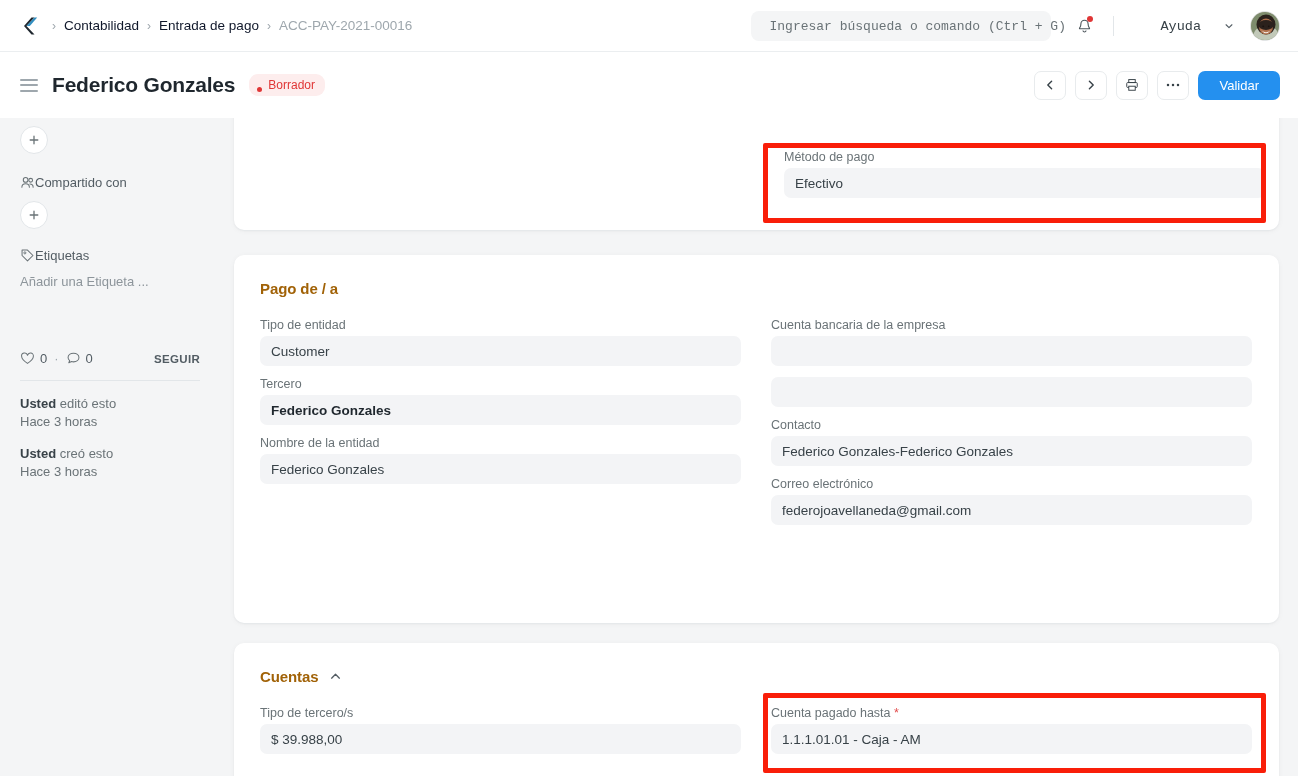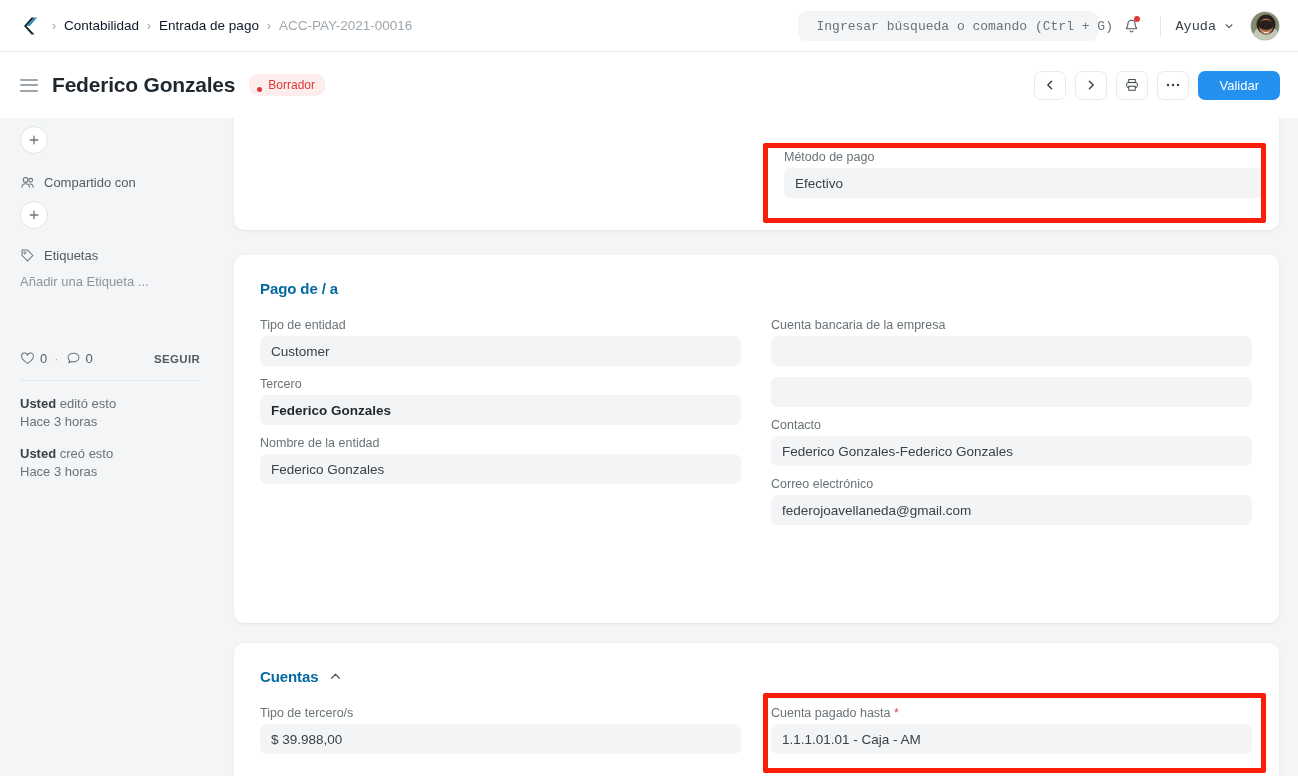--- a/index.html
+++ b/index.html
@@ -48,21 +48,21 @@
   }
   .searchbox .ph { font-size: 13px; color: #6a7377; white-space: nowrap; }
   .bell-wrap { position: relative; width: 30px; height: 30px;
     display: flex; align-items: center; justify-content: center; }
   .bell-dot {
     position: absolute; top: 5px; right: 6px;
     width: 6px; height: 6px; border-radius: 50%;
     background: #e03636;
   }
   .nav-divider { width: 1px; height: 20px; background: #e2e6e9; margin: 0 14px; }
-  .help { display: flex; align-items: center; gap: 8px; font-size: 13.5px; color: #384248; }
+  .help { display: flex; align-items: center; gap: 23px; font-size: 13.5px; color: #384248; margin-left: 32px; }
   .avatar {
     width: 30px; height: 30px; border-radius: 50%;
     margin-left: 16px; overflow: hidden; flex: none;
     border: 1px solid #e2e6e9;
     background: #c9b6a3;
     position: relative;
   }
   .avatar svg { display:block; }
 
   
@@ -118,21 +118,21 @@
     background: #f4f5f6;
   }
   .round-plus {
     width: 28px; height: 28px; border-radius: 50%;
     border: 1px solid #e2e6e9; background: #fff;
     display: flex; align-items: center; justify-content: center;
     color: #6a7377; font-size: 16px; line-height: 1;
     cursor: pointer;
   }
   .side-label {
-    display: flex; align-items: center; gap: 9px;
+    display: flex; align-items: center; 
     font-size: 13px; color: #525c63; font-weight: 400;
   }
   .side-muted { font-size: 13px; color: #8d959b; }
   .side-hr { height: 1px; background: #e2e6e9; margin: 14px 0; }
   .social-row {
     display: flex; align-items: center;
     font-size: 13px; color: #525c63;
   }
   .social-row .cnt { margin-left: 5px; color: #525c63; }
   .seguir { margin-left: auto; font-size: 11.5px; font-weight: 600; letter-spacing: 0.3px; color: #525c63; cursor: pointer; }
@@ -147,21 +147,21 @@
     overflow: hidden;
   }
   .card {
     position: absolute; left: 14px; width: 1045px;
     background: #ffffff;
     border-radius: 10px;
     box-shadow: 0 1px 2px rgba(25,39,52,.05), 0 1px 6px rgba(25,39,52,.04);
   }
   .card-inner { padding: 0 26px; }
 
-  .sec-title { font-size: 15px; font-weight: 700; color: #0369a1; letter-spacing: -0.1px; }
+  .sec-title { font-size: 15px; font-weight: 700; color: #a16207; letter-spacing: -0.1px; }
   .sec-head { display: flex; align-items: center; gap: 11px; }
 
   .fgrid { display: flex; gap: 30px; }
   .fcol { width: 481px; }
   .field { margin-bottom: 11px; }
   .flabel {
     font-size: 12.5px; color: #6a7377;
     margin-bottom: 4px; display: block;
   }
   .req { color: #e24c4c; }

